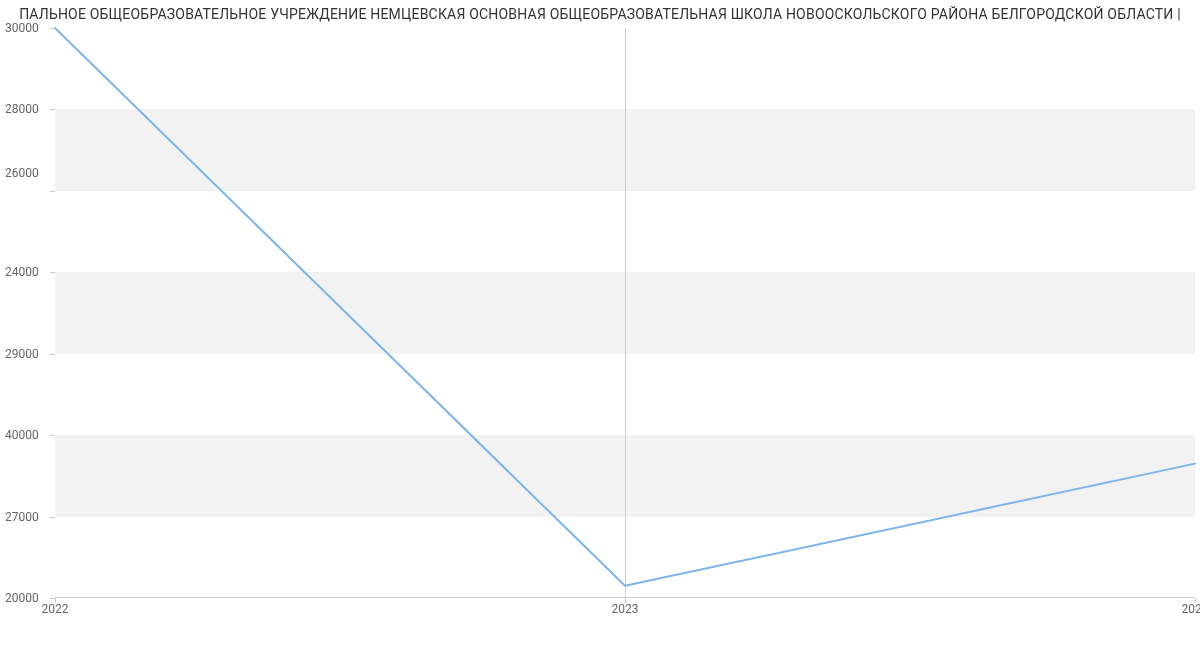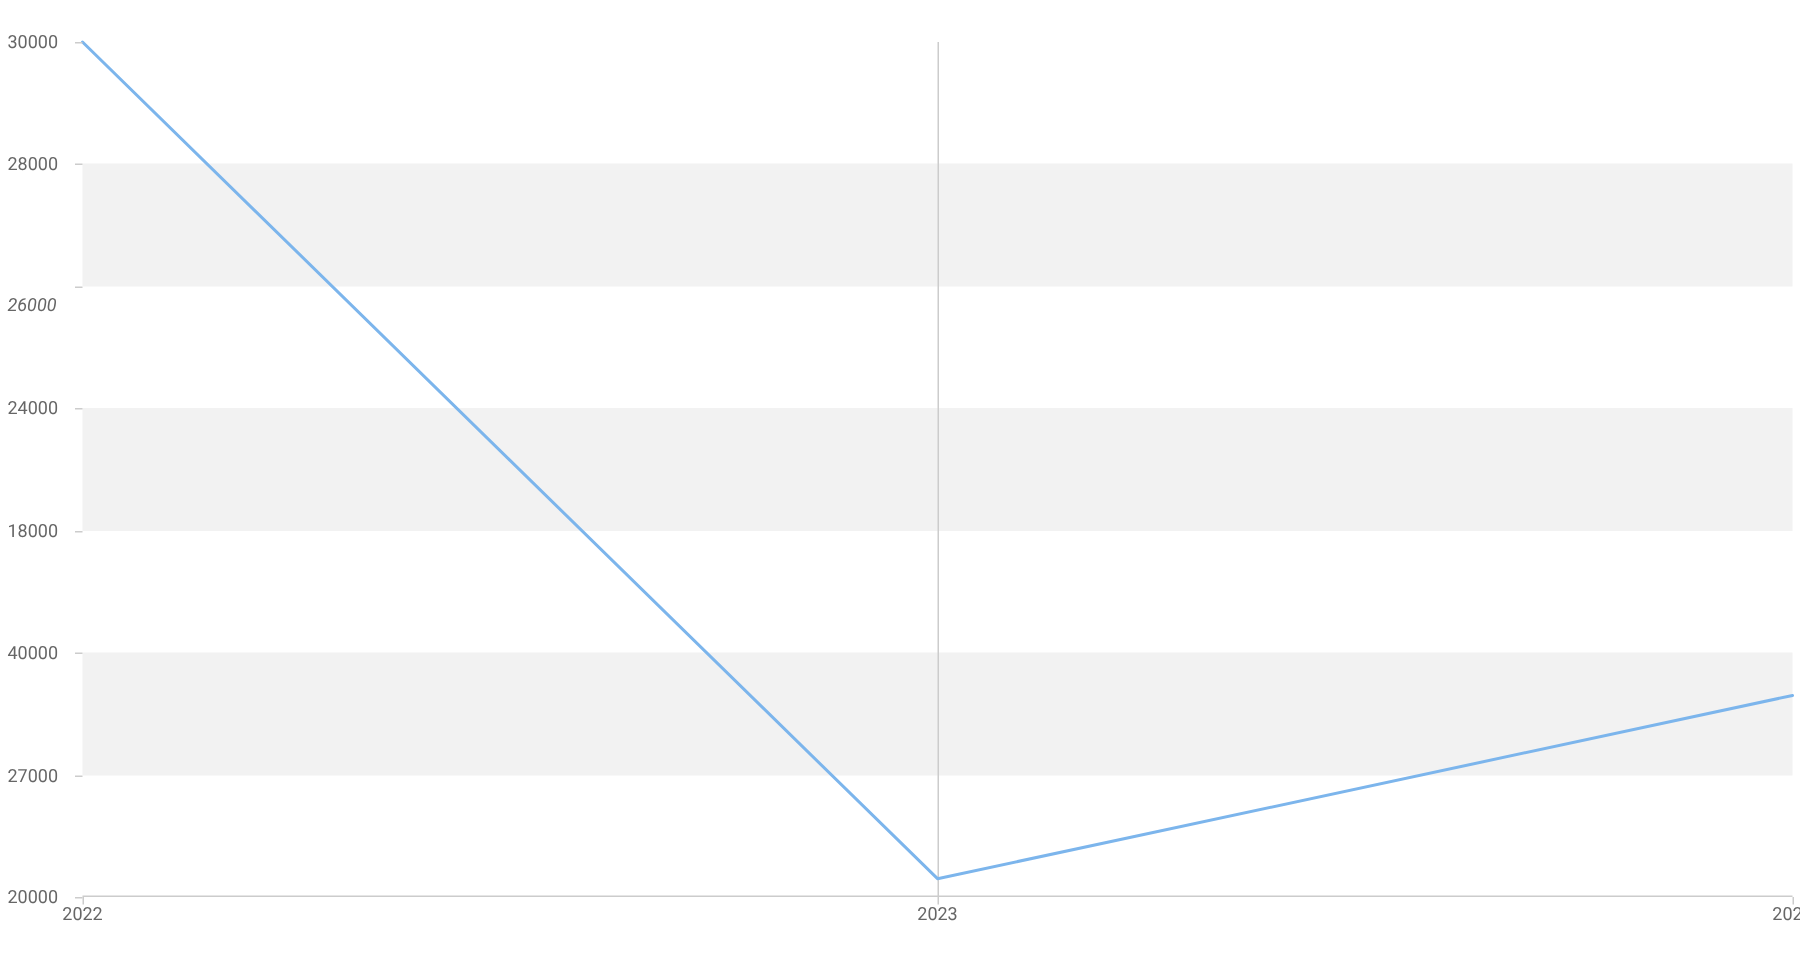--- a/index.html
+++ b/index.html
@@ -98,20 +98,21 @@
     stroke: #7cb5ec;
     stroke-width: 2;
     stroke-linejoin: round;
     stroke-linecap: round;
   }
 </style>
 </head>
 <body>
 
 <div class="chart-wrap">
+  <div class="title">ПАЛЬНОЕ ОБЩЕОБРАЗОВАТЕЛЬНОЕ УЧРЕЖДЕНИЕ НЕМЦЕВСКАЯ ОСНОВНАЯ ОБЩЕОБРАЗОВАТЕЛЬНАЯ ШКОЛА НОВООСКОЛЬСКОГО РАЙОНА БЕЛГОРОДСКОЙ ОБЛАСТИ |</div>
 
   <div class="plot">
 
     <div class="band" style="top: 407.143px; height: 81.4286px;"></div>
       <div class="band" style="top: 244.286px; height: 81.4286px;"></div>
       <div class="band" style="top: 81.4286px; height: 81.4286px;"></div>
       <div class="axis-line x-axis-line" style="top: 569px;"></div>
       <div class="axis-line y-axis-line" style="left: 570px;"></div>
       <svg class="line-layer" viewBox="0 0 1140 570">
         <path d="M0,0 L570,557.7857142857143 L1140,435.6428571428571" class="series-line" style="stroke: rgb(124, 181, 236);"></path>
@@ -124,21 +125,21 @@
       <div class="tick-mark-y" style="top: 162.857px;"></div>
       <div class="tick-mark-y" style="top: 81.4286px;"></div>
       <div class="tick-mark-y" style="top: 0px;"></div>
       <div class="tick-mark-x" style="left: 0px;"></div>
       <div class="tick-mark-x" style="left: 570px;"></div>
       <div class="tick-mark-x" style="left: 1140px;"></div>
     </div>
 <div class="y-tick-label" style="top: 598px;">20000</div>
     <div class="y-tick-label" style="top: 516.571px;">27000</div>
     <div class="y-tick-label" style="top: 435.143px;">40000</div>
-    <div class="y-tick-label" style="top: 353.714px;">18000</div>
+    <div class="y-tick-label" style="top: 353.714px;">29000</div>
     <div class="y-tick-label" style="top: 272.286px;">24000</div>
-    <div class="y-tick-label" style="top: 203px; font-style: italic;">26000</div>
+    <div class="y-tick-label" style="top: 173px;">26000</div>
     <div class="y-tick-label" style="top: 109.429px;">28000</div>
     <div class="y-tick-label" style="top: 28px;">30000</div>
     <div class="x-tick-label" style="left: 55px;">2022</div>
     <div class="x-tick-label" style="left: 625px;">2023</div>
     <div class="x-tick-label" style="left: 1195px;">2024</div>
   </div>
 
 </body></html>

